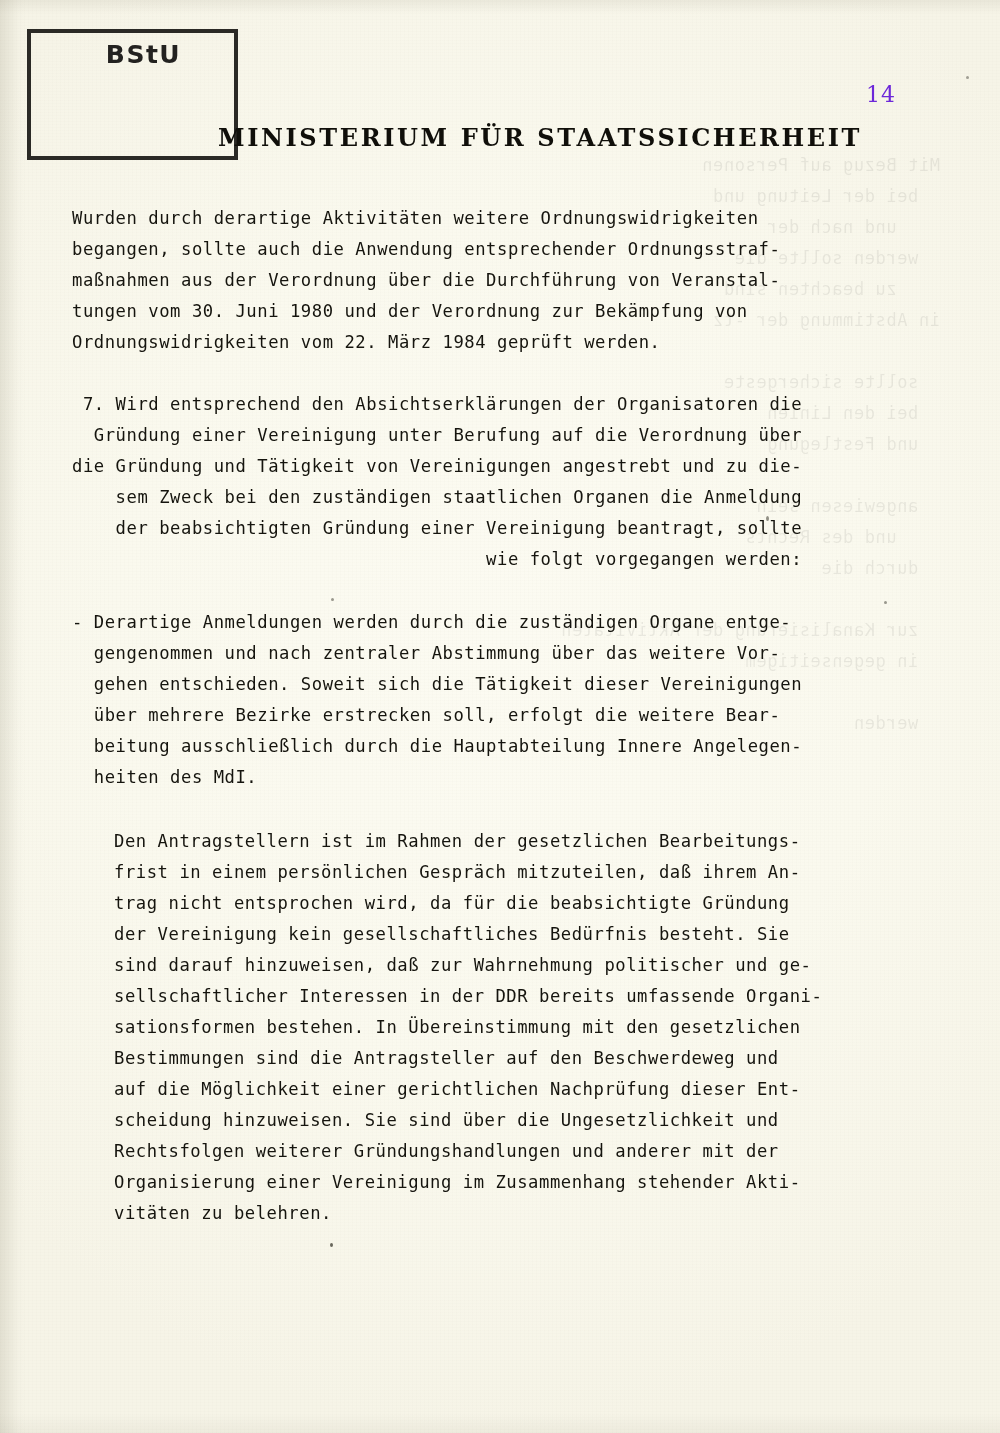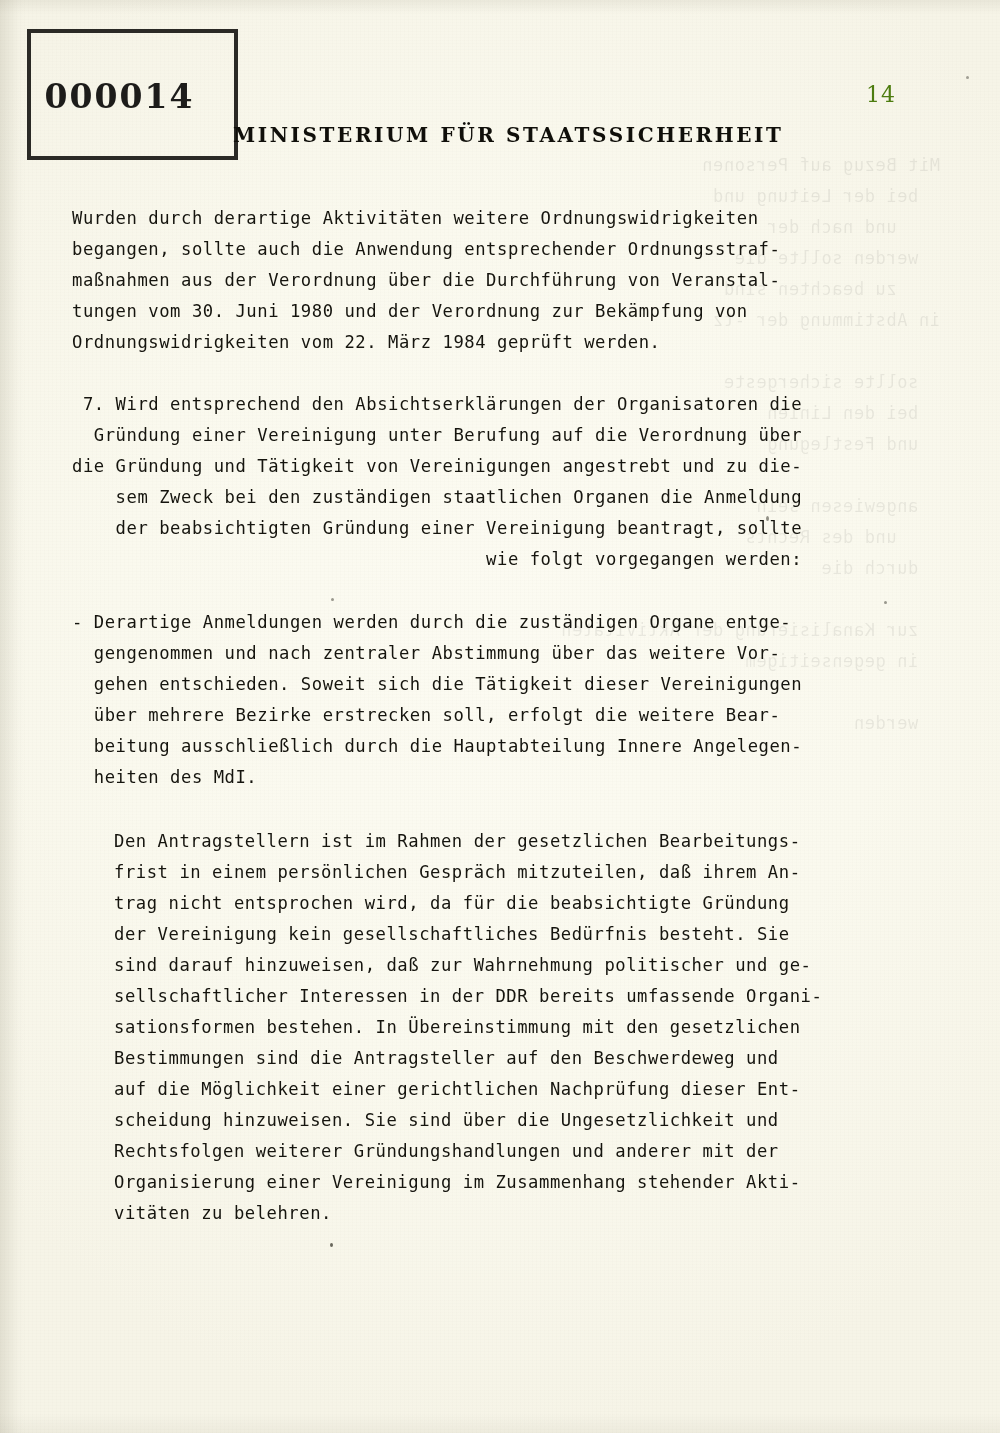--- a/index.html
+++ b/index.html
@@ -108,36 +108,35 @@
     padding-right: 26px;
   }
 
   
   .page-number {
     position: absolute;
     right: 104px;
     top: 82px;
     font-family: "DejaVu Serif", "Liberation Serif", serif;
     font-size: 22px;
-    color: #4d7c0f;
+    color: #6d28d9;
     letter-spacing: 1px;
   }
 
   
   .doc-heading {
     position: absolute;
     left: 218px;
     top: 123px;
     font-family: "DejaVu Serif", "Liberation Serif", serif;
-    font-size: 20px;
+    font-size: 24px;
     font-weight: 700;
     letter-spacing: 2.6px;
     color: #100f0a;
     white-space: nowrap;
-    margin-left: 15px;
   }
 
   
   .body {
     position: absolute;
     left: 0;
     top: 0;
     width: 1000px;
   }
   .para {
@@ -189,21 +188,21 @@
   in gegenseitigem
 
   werden</div>
 
   <div class="edge-left"></div>
   <div class="edge-top"></div>
   <div class="edge-bottom"></div>
 
   <div class="stamp">
     <div class="stamp-inner">
-      <div class="stamp-number">000014</div>
+      <div class="stamp-label">BStU</div>
     </div>
   </div>
 
   <div class="page-number">14</div>
 
   <div class="doc-heading">MINISTERIUM FÜR STAATSSICHERHEIT</div>
 
   <div class="body">
     <div class="para p1">Wurden durch derartige Aktivitäten weitere Ordnungswidrigkeiten
 begangen, sollte auch die Anwendung entsprechender Ordnungsstraf-

